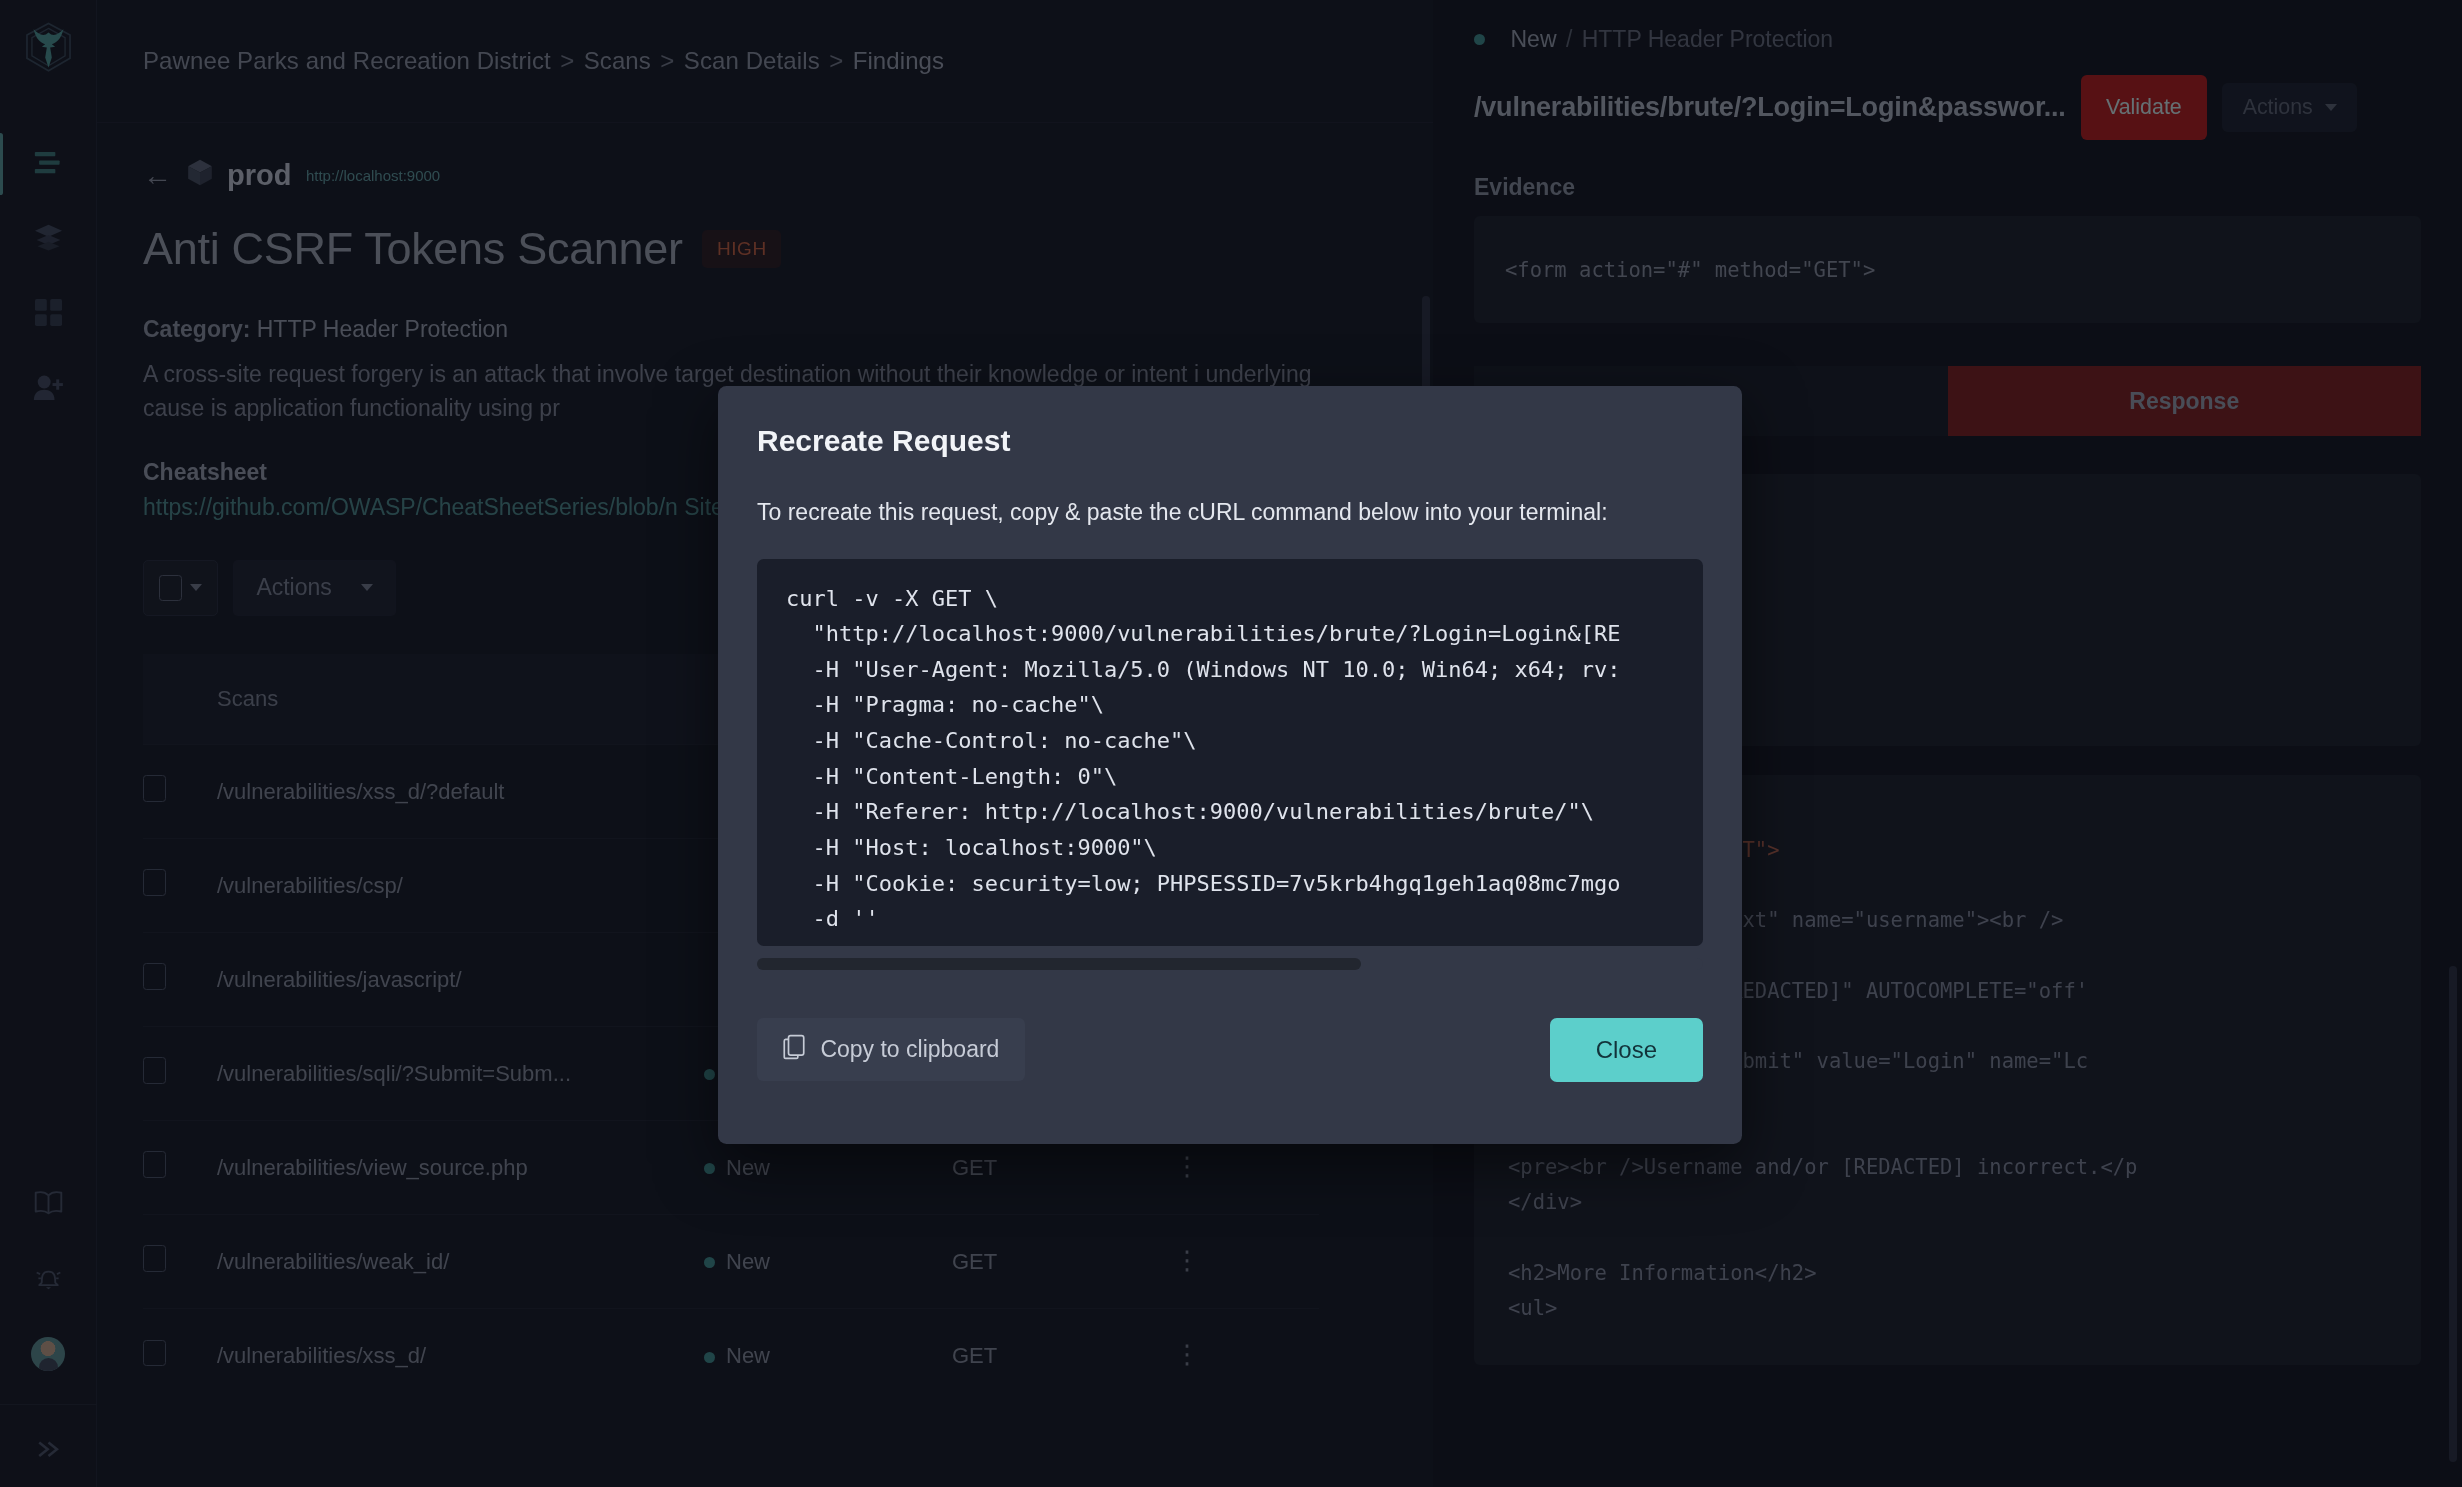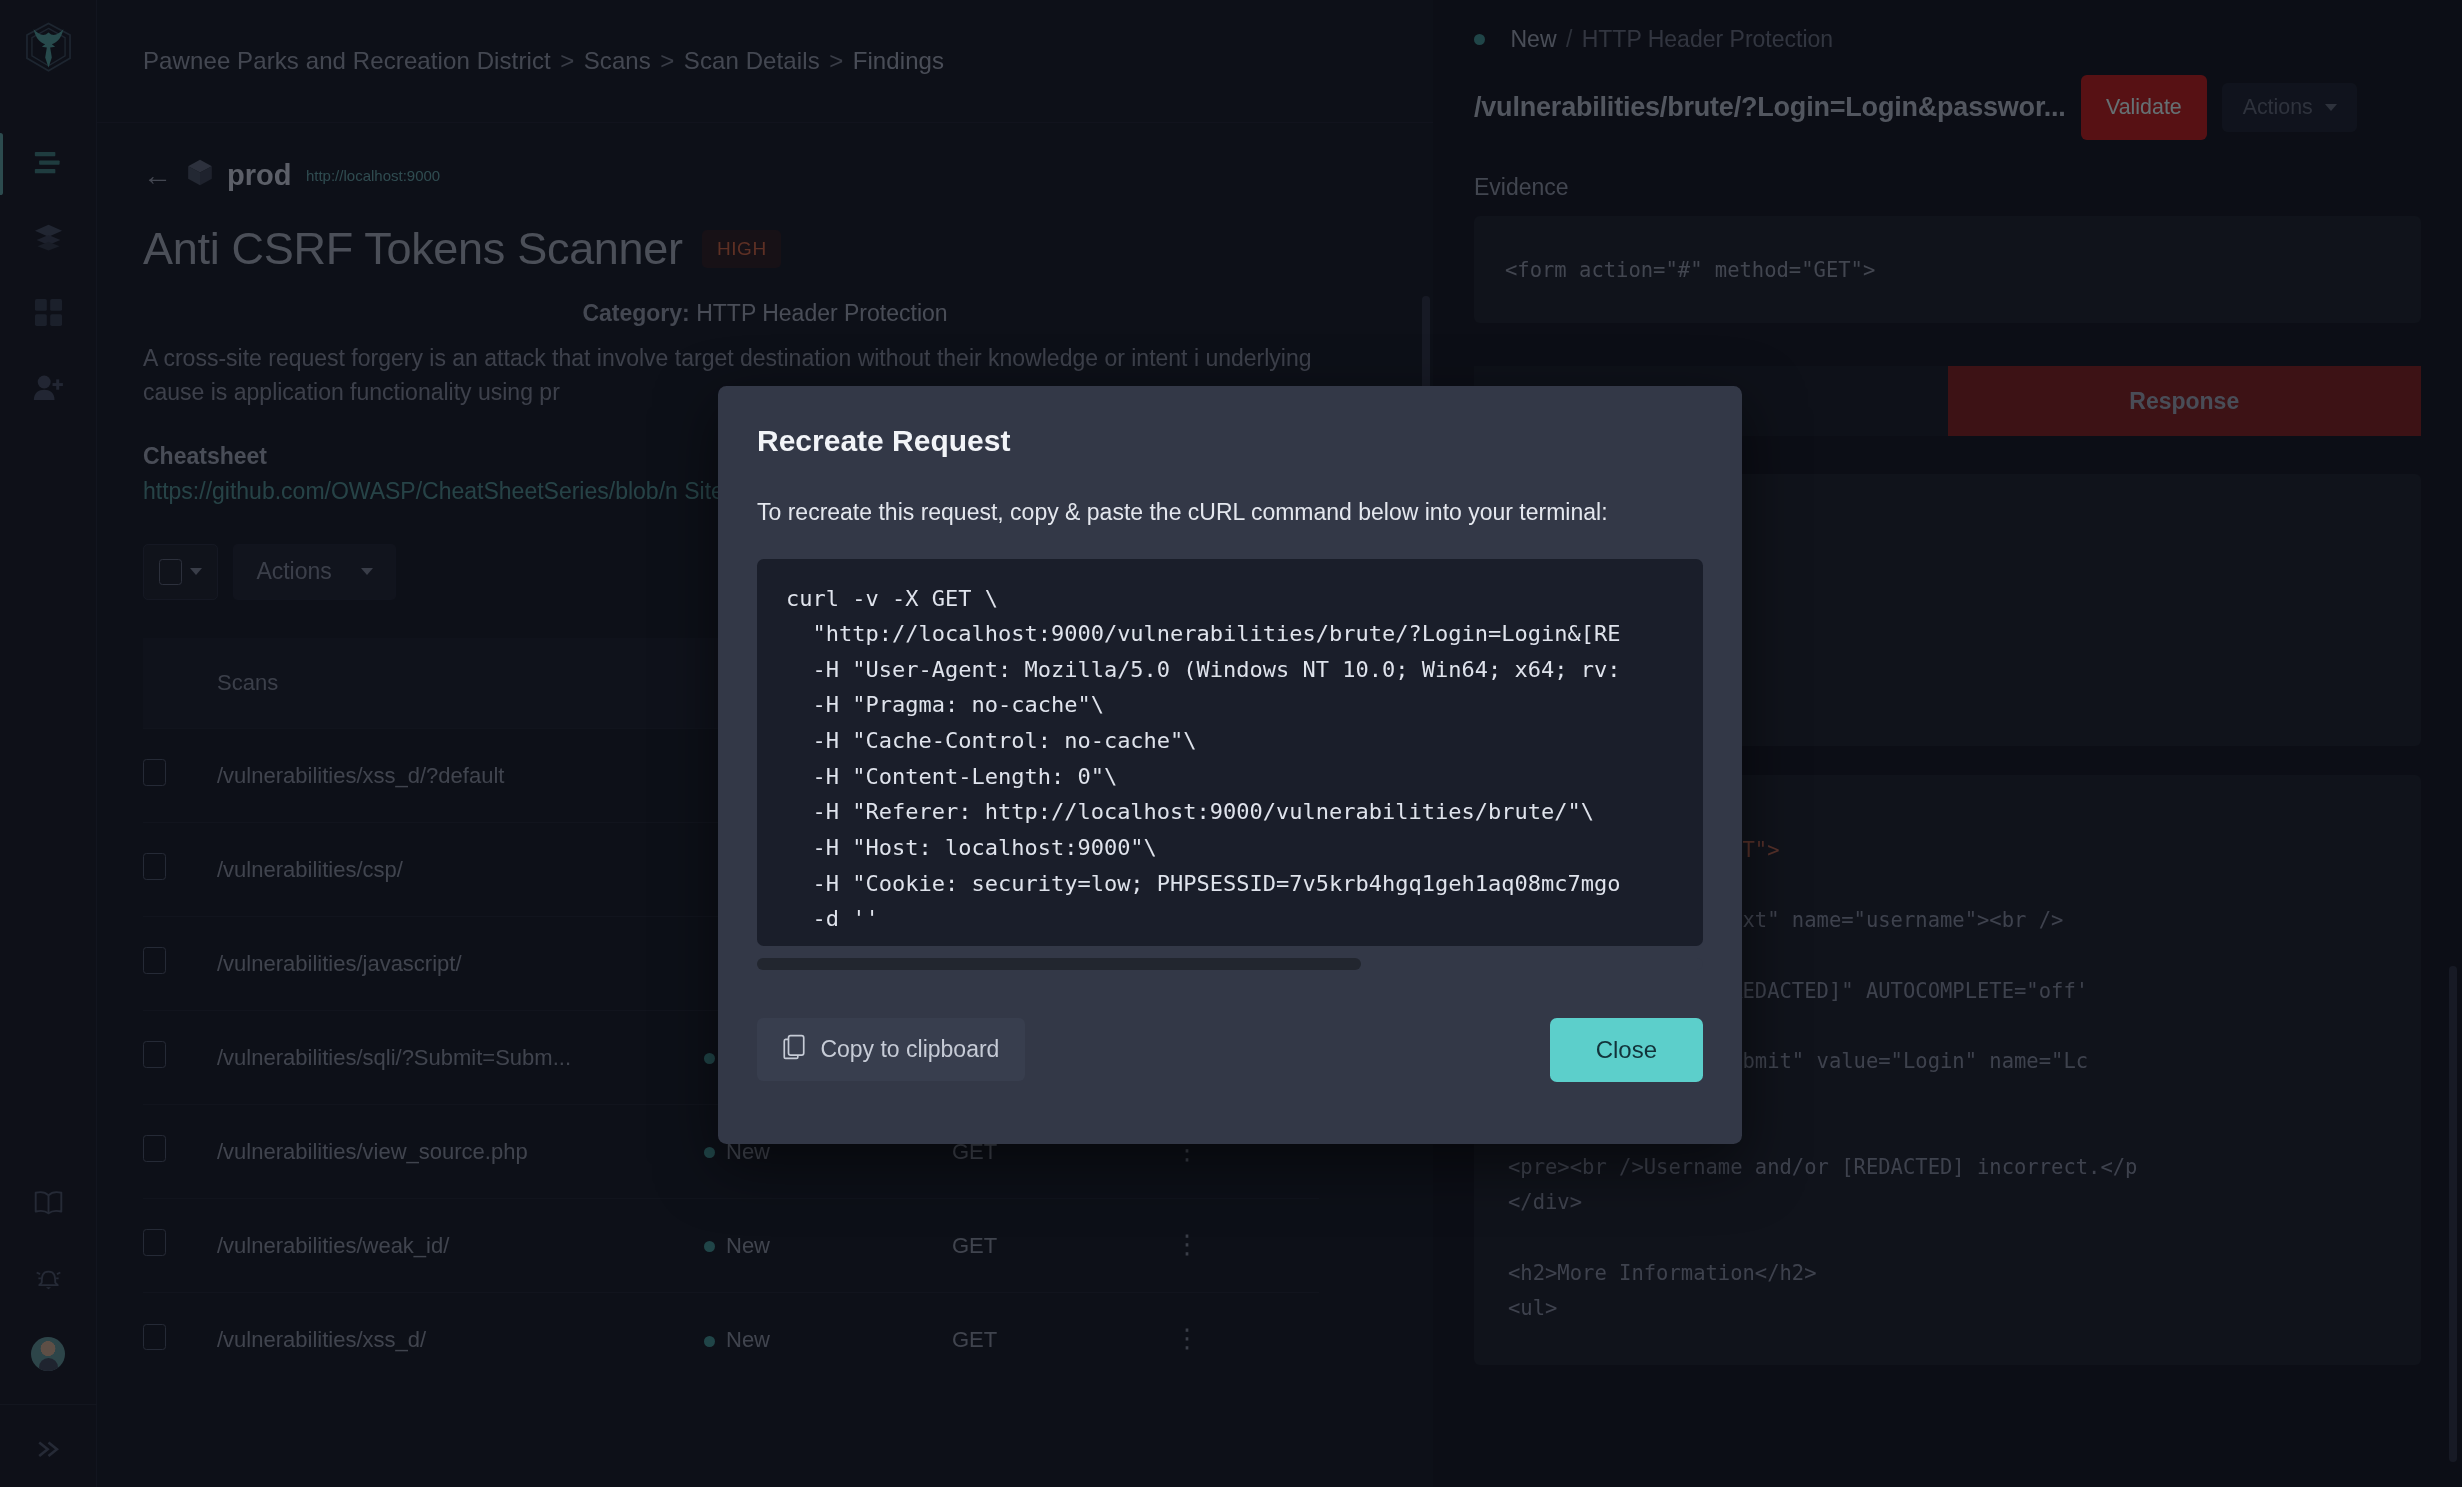--- a/index.html
+++ b/index.html
@@ -64,21 +64,21 @@
   .prod { color: #c3c8d4; font-weight: bold; font-size: 29px; }
   .hosturl { color: #5f9ca0; font-size: 15px; }
 
   .title-row { display: flex; align-items: center; gap: 19.7px; margin-top: 31px; }
   h1.title { font-size: 45px; font-weight: 400; color: #9ea4b2; letter-spacing: -0.3px; }
   .sev {
     background: #2a1b21; color: #c8603f; font-size: 19px;
     padding: 7.7px 14.5px; border-radius: 5.1px; letter-spacing: 0.6px;
   }
 
-  .cat { margin-top: 25px; font-size: 23px; color: #9aa0b0; text-align: center; }
+  .cat { margin-top: 41px; font-size: 23px; color: #9aa0b0; }
   .cat b { color: #8e94a4; font-weight: bold; }
   .desc {
     margin-top: 15.4px; font-size: 23px; line-height: 1.45;
     color: #7e8494; max-width: 1214px;
   }
   .ch-h { margin-top: 34px; font-size: 23px; color: #9aa0b0; font-weight: bold; }
   .ch-link {
     margin-top: 5.1px; font-size: 23px; line-height: 1.42;
     color: #4d8b8c; max-width: 1163px; word-break: break-all;
   }
@@ -130,21 +130,21 @@
   .btn-validate {
     background: #b91c1c; color: #d7eeee; font-size: 21.4px;
     padding: 20px 25px; border-radius: 6px;
   }
   .btn-actions {
     background: #1c2130; color: #5f6güncel; color: #5e6474; font-size: 21.4px;
     padding: 12px 20.5px; border-radius: 6px; display: flex; align-items: center; gap: 12px;
   }
   .caret2 { width:0;height:0;border-left:6.8px solid transparent;border-right:6.8px solid transparent;border-top:7.7px solid #5e6474; }
 
-  .ev-label { margin-top: 34px; font-size: 23px; color: #8a90a0; font-weight: normal; }
+  .ev-label { margin-top: 34px; font-size: 23px; color: #8a90a0; font-weight: bold; }
   .ev-box {
     margin-top: 15.4px; background: #1b1f2b; border-radius: 6px;
     height: 107px; display: flex; align-items: center; padding-left: 31px;
     font-family: "DejaVu Sans Mono", monospace; font-size: 20.5px; color: #8a90a0;
   }
 
   .tabs { margin-top: 43px; display: flex; height: 70px; }
   .tab { flex: 1; background: #7f1d1d; display: flex; align-items: center; justify-content: center;
          font-size: 23px; color: #9aa0b0; font-weight: bold; }
   .tab.inactive { background: #181c27; color: #6a7080; }

